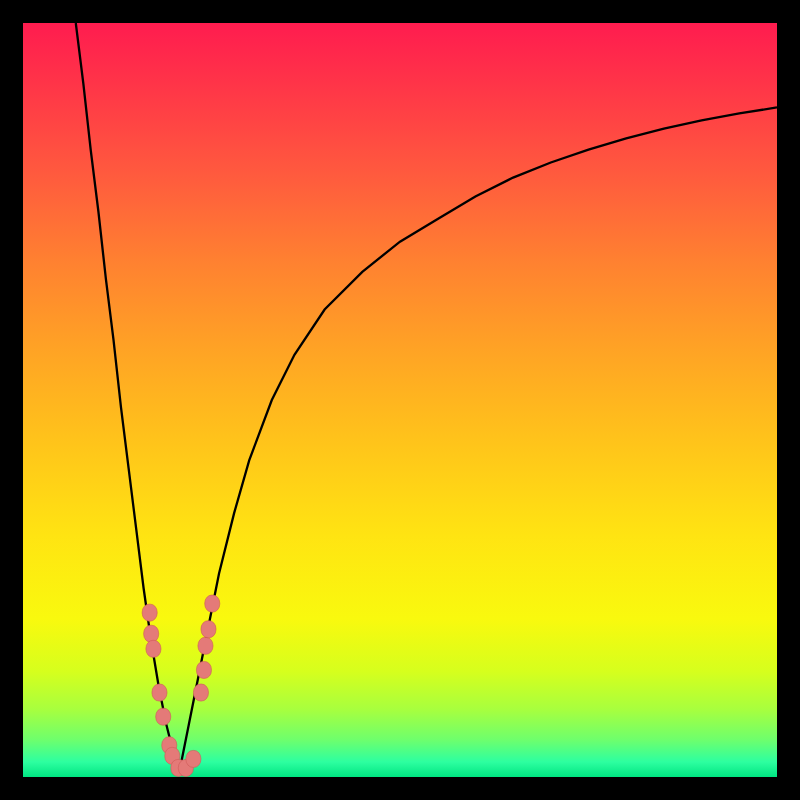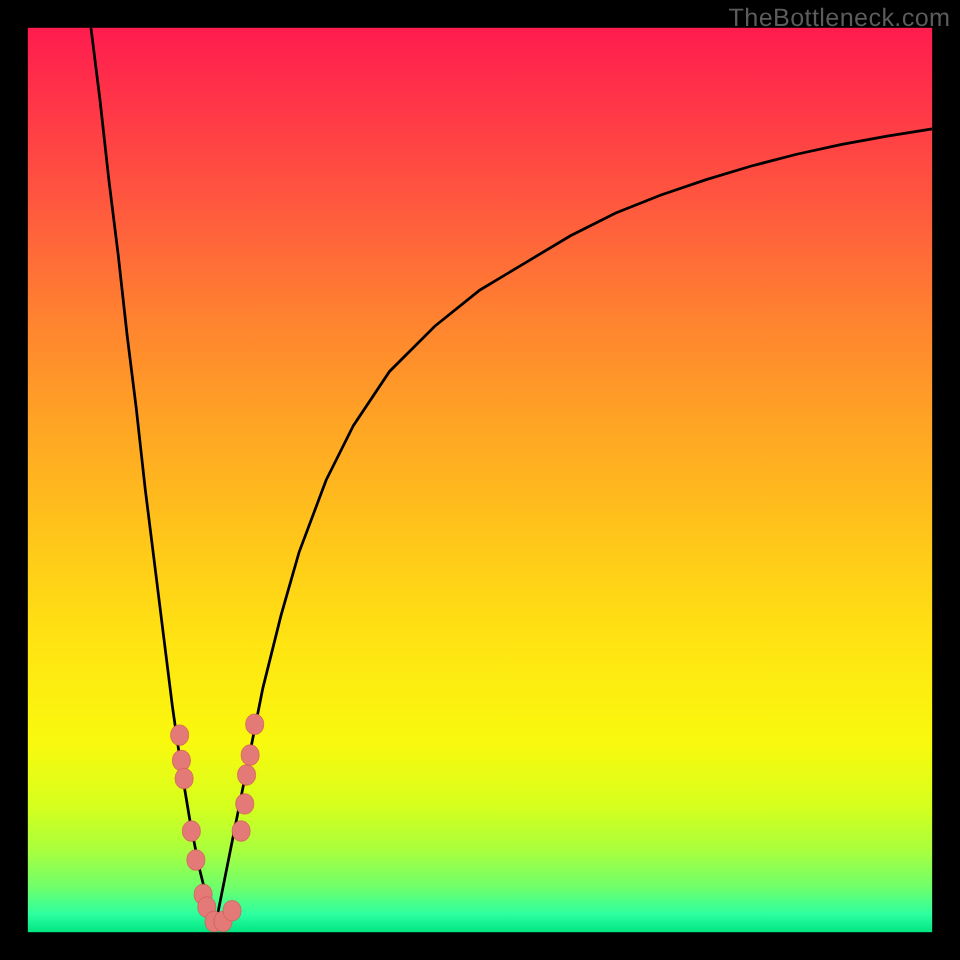--- a/index.html
+++ b/index.html
@@ -89,14 +89,13 @@
           <rect x="155.36" y="736.45" width="15" height="17" rx="7" ry="8" fill="#e47a78" stroke="#cf5a58" stroke-width="0.6"></rect>
           <rect x="162.90" y="727.40" width="15" height="17" rx="7" ry="8" fill="#e47a78" stroke="#cf5a58" stroke-width="0.6"></rect>
           <rect x="170.44" y="661.05" width="15" height="17" rx="7" ry="8" fill="#e47a78" stroke="#cf5a58" stroke-width="0.6"></rect>
           <rect x="173.46" y="638.43" width="15" height="17" rx="7" ry="8" fill="#e47a78" stroke="#cf5a58" stroke-width="0.6"></rect>
           <rect x="174.97" y="614.30" width="15" height="17" rx="7" ry="8" fill="#e47a78" stroke="#cf5a58" stroke-width="0.6"></rect>
           <rect x="177.98" y="597.72" width="15" height="17" rx="7" ry="8" fill="#e47a78" stroke="#cf5a58" stroke-width="0.6"></rect>
           <rect x="181.75" y="572.08" width="15" height="17" rx="7" ry="8" fill="#e47a78" stroke="#cf5a58" stroke-width="0.6"></rect>
         </g>
     </svg>
   </div>
-  <div class="watermark">TheBottleneck.com</div>
 </div>
 
 </body></html>

